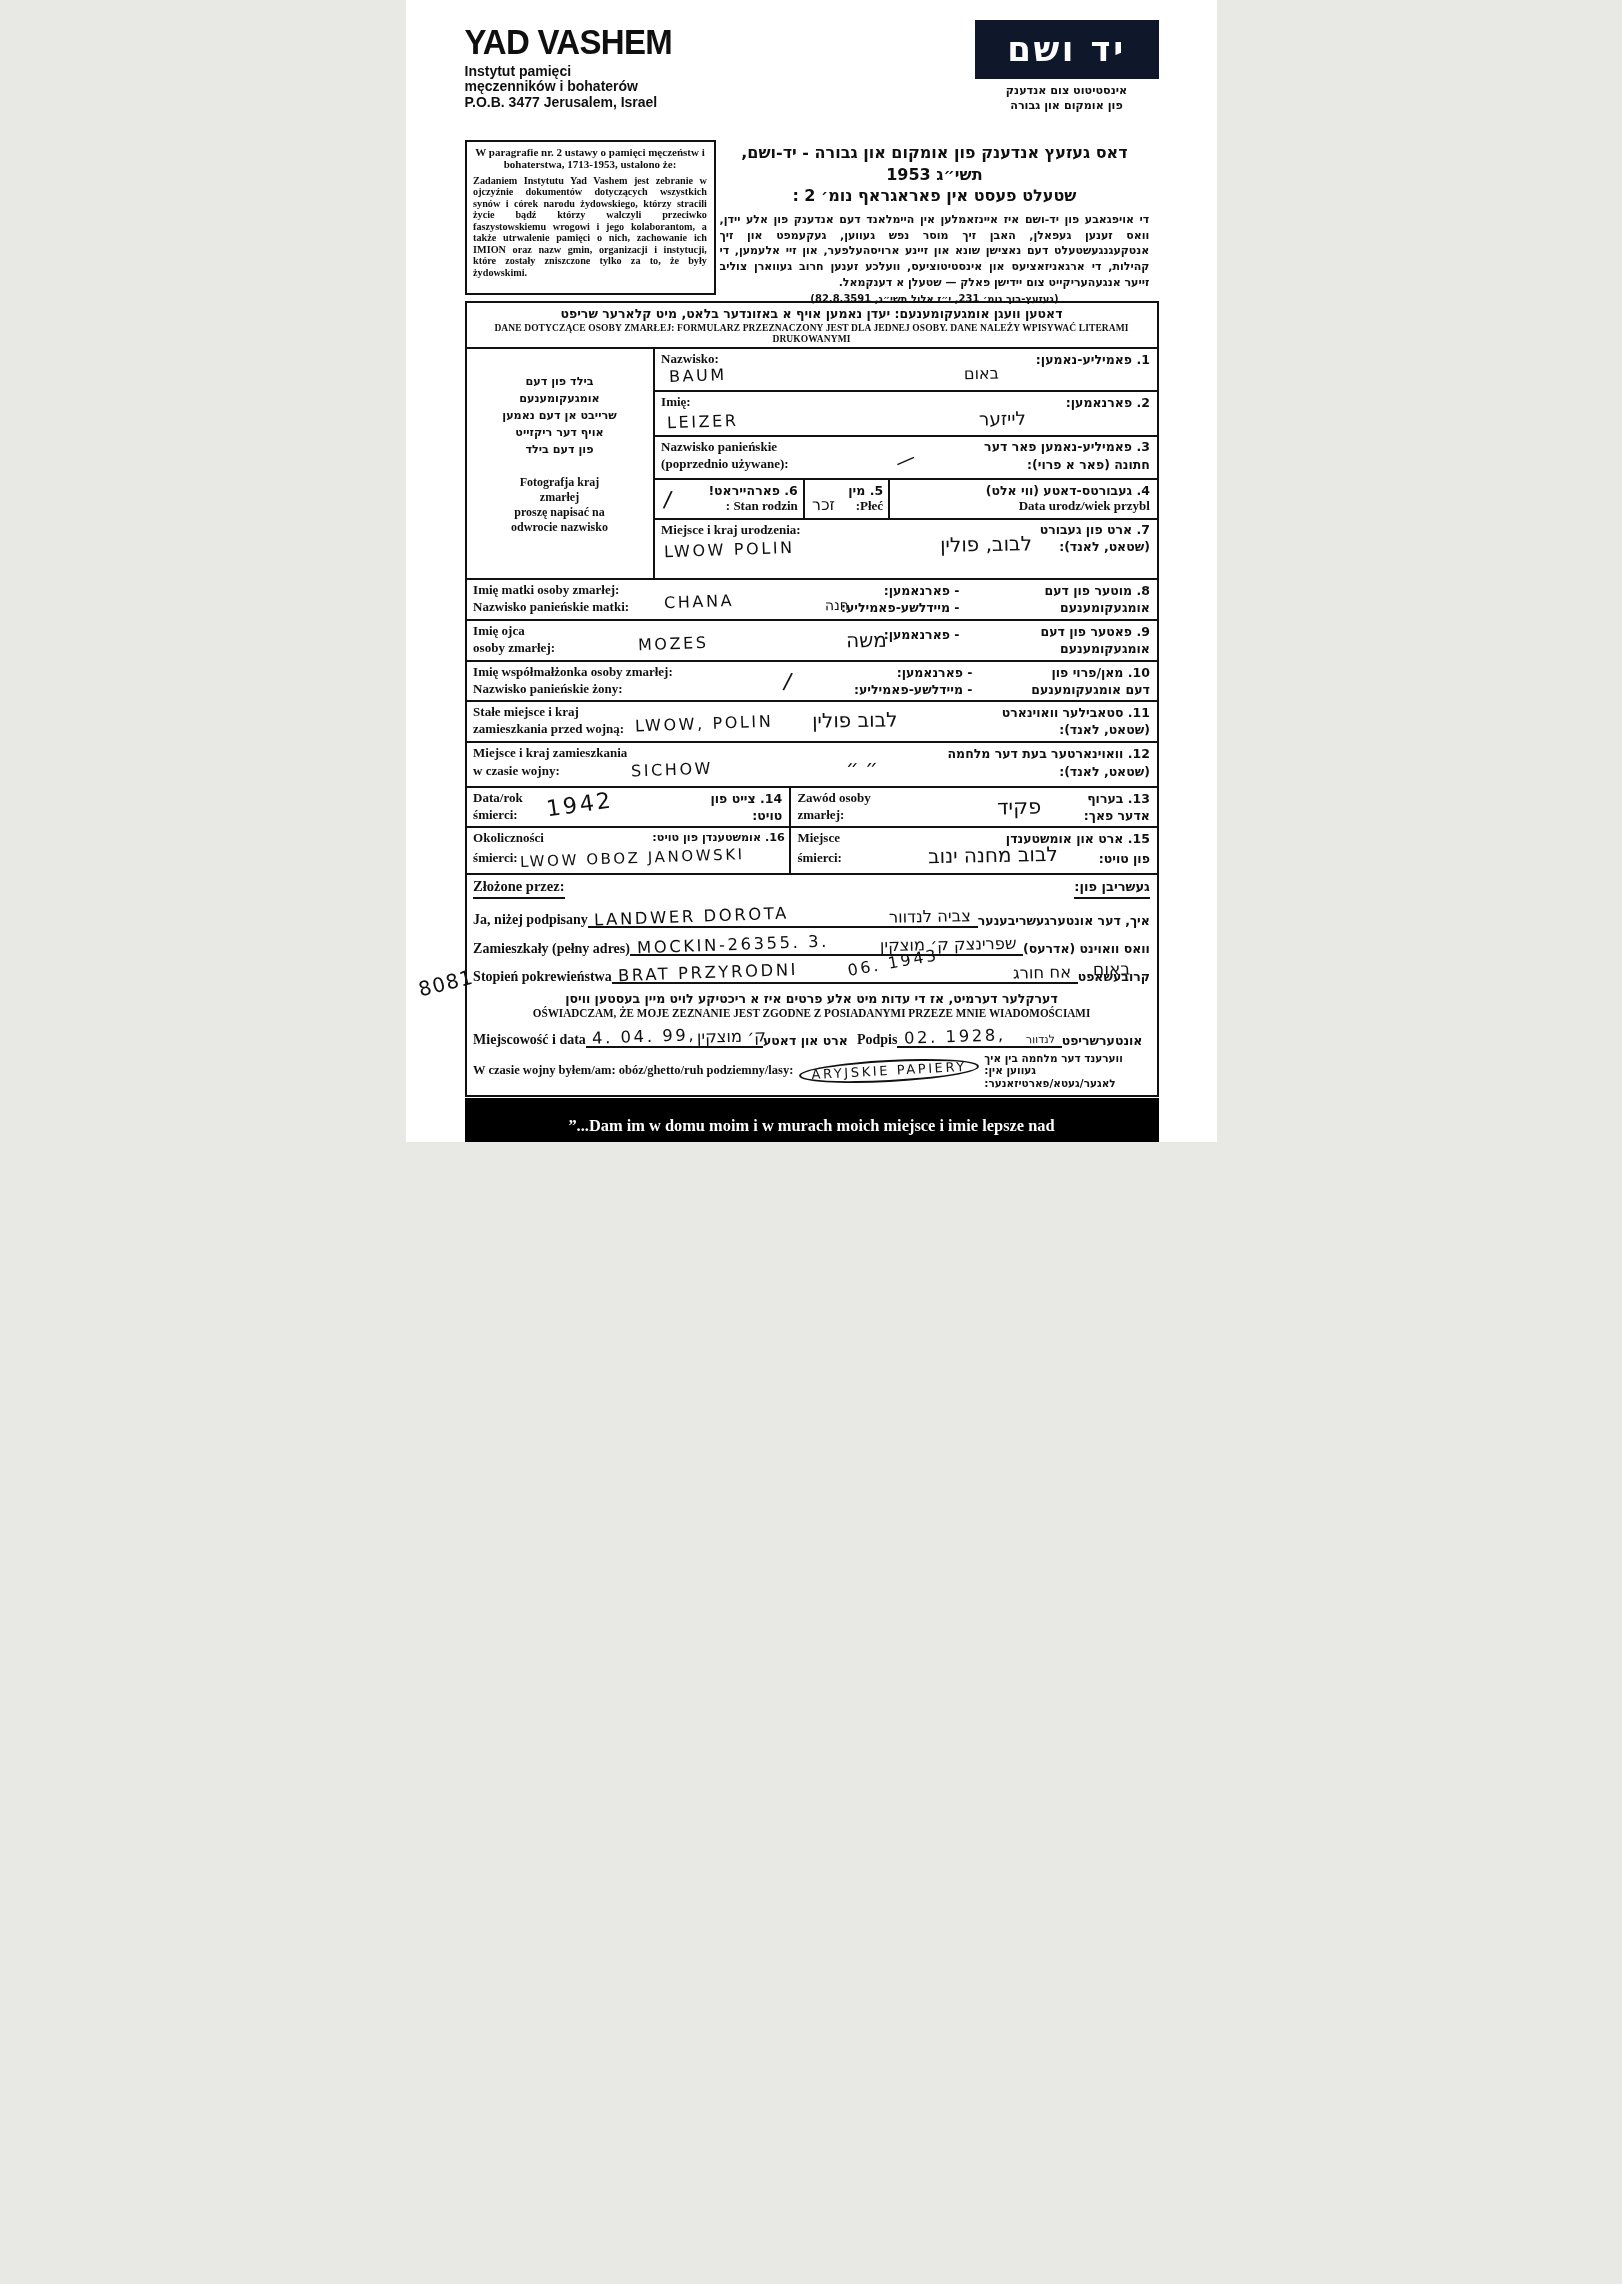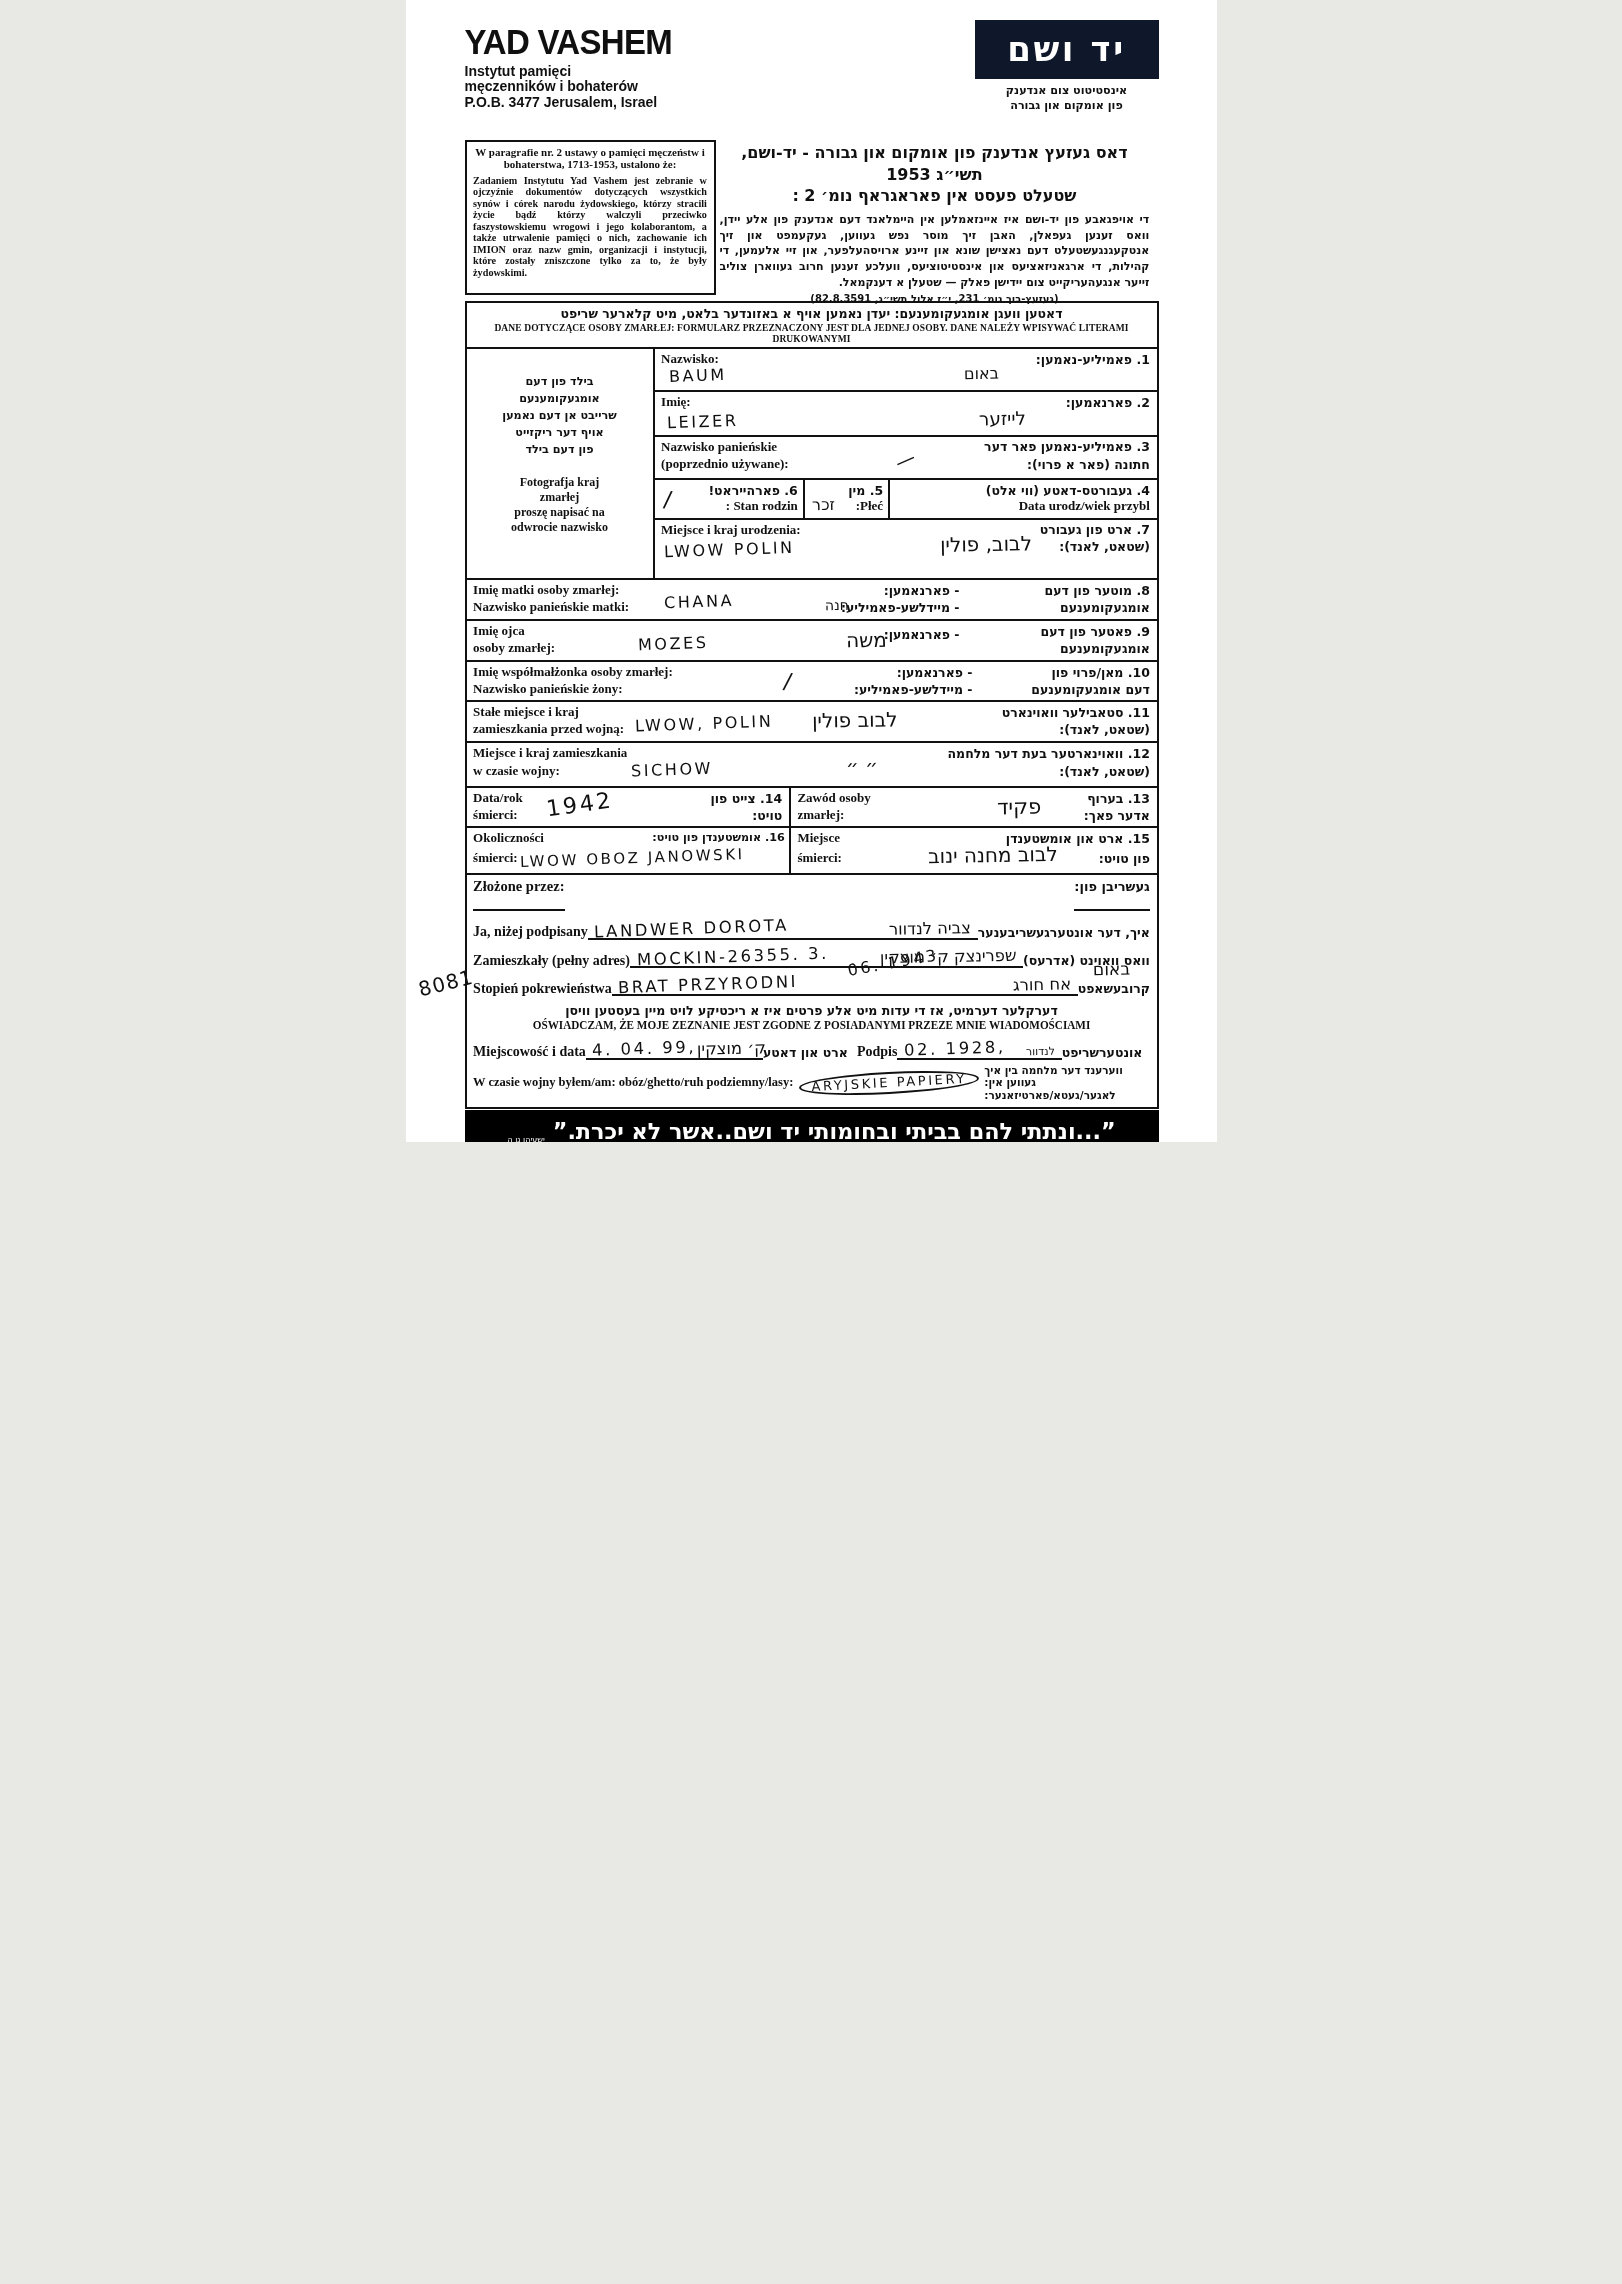--- a/index.html
+++ b/index.html
@@ -57,21 +57,21 @@
   .splitrow{display:flex;border-bottom:2.6px solid #111;}
   .half{position:relative;box-sizing:border-box;}
   .half.left{width:47%;border-right:2.6px solid #111;}
   .half.right{width:53%;}
 
   .cellrow{display:flex;border-bottom:2.6px solid #111;}
   .cell{position:relative;box-sizing:border-box;}
 
   
   .submit{position:relative;padding:4px 6.6px 5.3px;}
-  .u{border-bottom:2.6px solid #111;padding-bottom:14px;}
+  .u{border-bottom:2.6px solid #111;padding-bottom:2px;}
   .sline{display:flex;align-items:flex-end;margin-top:4px;}
   .sline .fill{flex:1;border-bottom:2.6px solid #111;display:flex;align-items:flex-end;
                justify-content:space-between;padding:0 6.6px;height:22.3px;}
   .decl-yi{direction:rtl;text-align:center;font-family:"DejaVu Sans",sans-serif;font-weight:700;font-size:12.5px;margin-top:6.6px;}
   .decl-pl{text-align:center;font-weight:700;font-size:11.2px;margin-top:1.3px;transform:scaleY(1.05);}
   .circle{border:2px solid #111;border-radius:50%;padding:1.3px 10.5px;transform:rotate(-3deg);}
 
   
   .banner{background:#000;color:#fff;margin-top:1.3px;padding:9.2px 13px 13px;text-align:center;}
   .ban-he{direction:rtl;font-family:"DejaVu Sans",sans-serif;font-weight:700;font-size:22.3px;line-height:1.1;}
@@ -334,24 +334,20 @@
 
         <div class="sline" style="align-items:center;">
           <span class="pl-label" style="font-size:12.5px;">W czasie wojny byłem/am: obóz/ghetto/ruh podziemny/lasy:</span>
           <span class="hw circle" style="font-size:13px;margin:0 5.3px;">ARYJSKIE PAPIERY</span>
           <span class="yi-label" style="font-size:10.5px;flex:1;text-align:left;" dir="rtl">ווערענד דער מלחמה בין איך געווען אין: לאגער/געטא/פארטיזאנער:</span>
         </div>
       </div>
     </div>
 
     <div class="banner">
-      <div style="display:flex;align-items:flex-end;justify-content:center;gap:8px;">
-        <span class="ban-ref">ישעיהו נו ה</span>
-        <span class="ban-he">”...ונתתי להם בביתי ובחומותי יד ושם..אשר לא יכרת.”</span>
-      </div>
       <div class="ban-pl">
         <div>”...Dam im w domu moim i w murach moich miejsce i imie lepsze nad</div>
 
       </div>
     </div>
 
   </div>
 </div>
 
 

